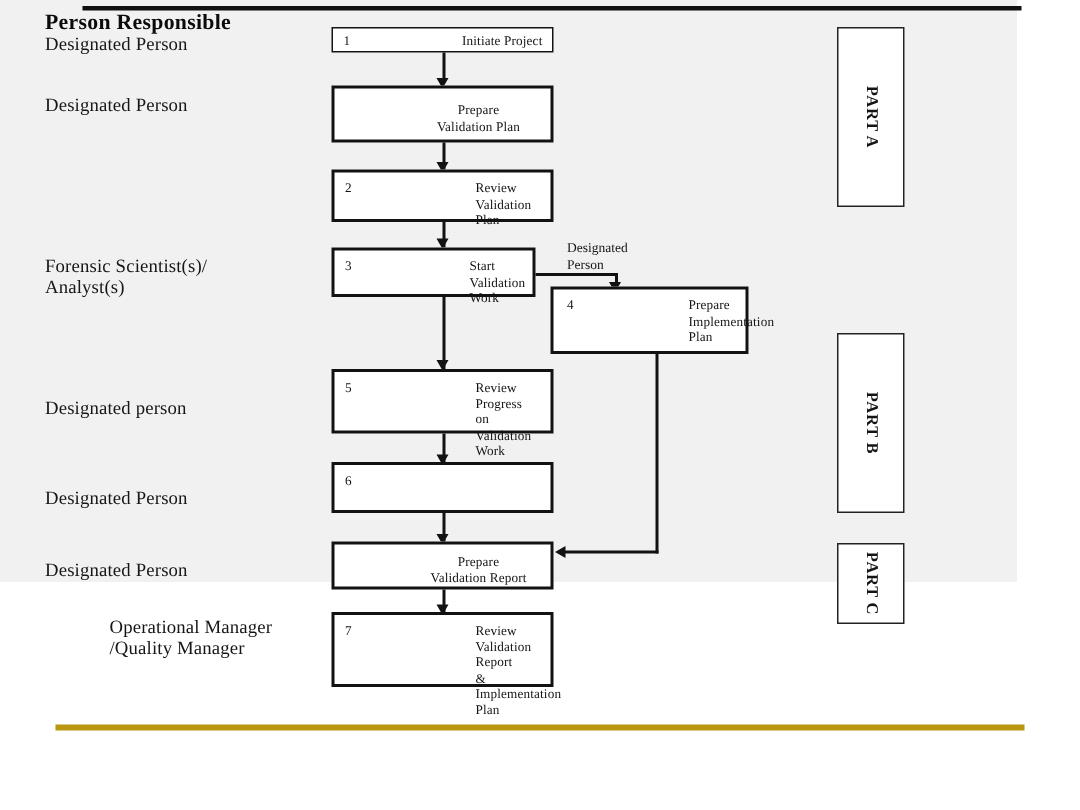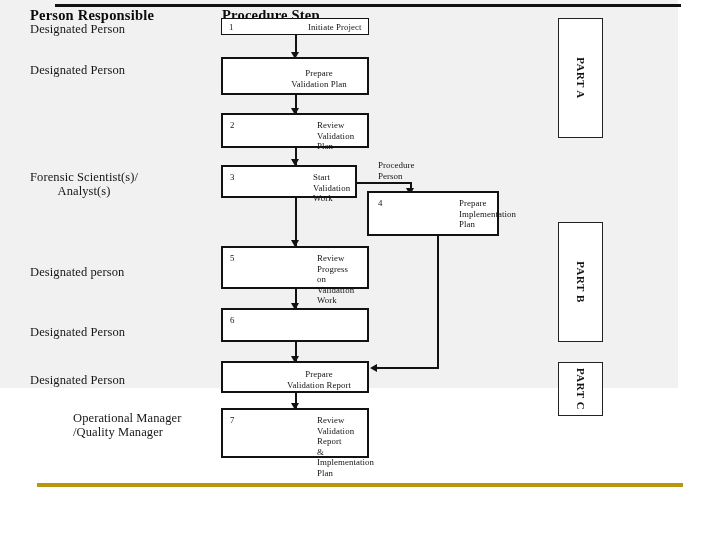--- a/index.html
+++ b/index.html
@@ -161,25 +161,24 @@
 </head>
 <body>
 
 <div id="slide">
 
   <div id="content-image">
 
     <div id="top-rule"></div>
 
     <div class="col-head" id="head-person">Person Responsible</div>
-    <div class="col-head" id="head-step">Procedure Step</div>
 
     <div class="person-label" style="left:30px; top:22px;">Designated Person</div>
     <div class="person-label" style="left:30px; top:63px;">Designated Person</div>
-    <div class="person-label" style="left:30px; top:170px;text-align:center;">Forensic Scientist(s)/
+    <div class="person-label" style="left:30px; top:170px;">Forensic Scientist(s)/
 Analyst(s)</div>
     <div class="person-label" style="left:30px; top:265px;">Designated person</div>
     <div class="person-label" style="left:30px; top:325px;">Designated Person</div>
     <div class="person-label" style="left:30px; top:373px;">Designated Person</div>
     <div class="person-label" style="left:30px; top:411px;margin-left:43px;">Operational Manager
 /Quality Manager</div>
 
     <div class="vline" style="left:295px; top:33px;  height:22px;"></div>
     <div class="arrow-down" style="left:291px; top:52px;"></div>
 
@@ -255,21 +254,21 @@
     </div>
 
     <div class="node" style="left:221px; top:408px; width:148px; height:50px;">
       <span class="num">7</span>
       <span class="txt">Review
 Validation  Report
 &amp; Implementation
 Plan</span>
     </div>
 
-    <div class="side-note" style="left:378px; top:160px;">Procedure
+    <div class="side-note" style="left:378px; top:160px;">Designated
 Person</div>
 
     <div class="part-box" style="left:558px; top:18px; width:45px; height:120px;">
       <span class="part-label">PART A</span>
     </div>
 
     <div class="part-box" style="left:558px; top:222px; width:45px; height:120px;">
       <span class="part-label">PART B</span>
     </div>
 

